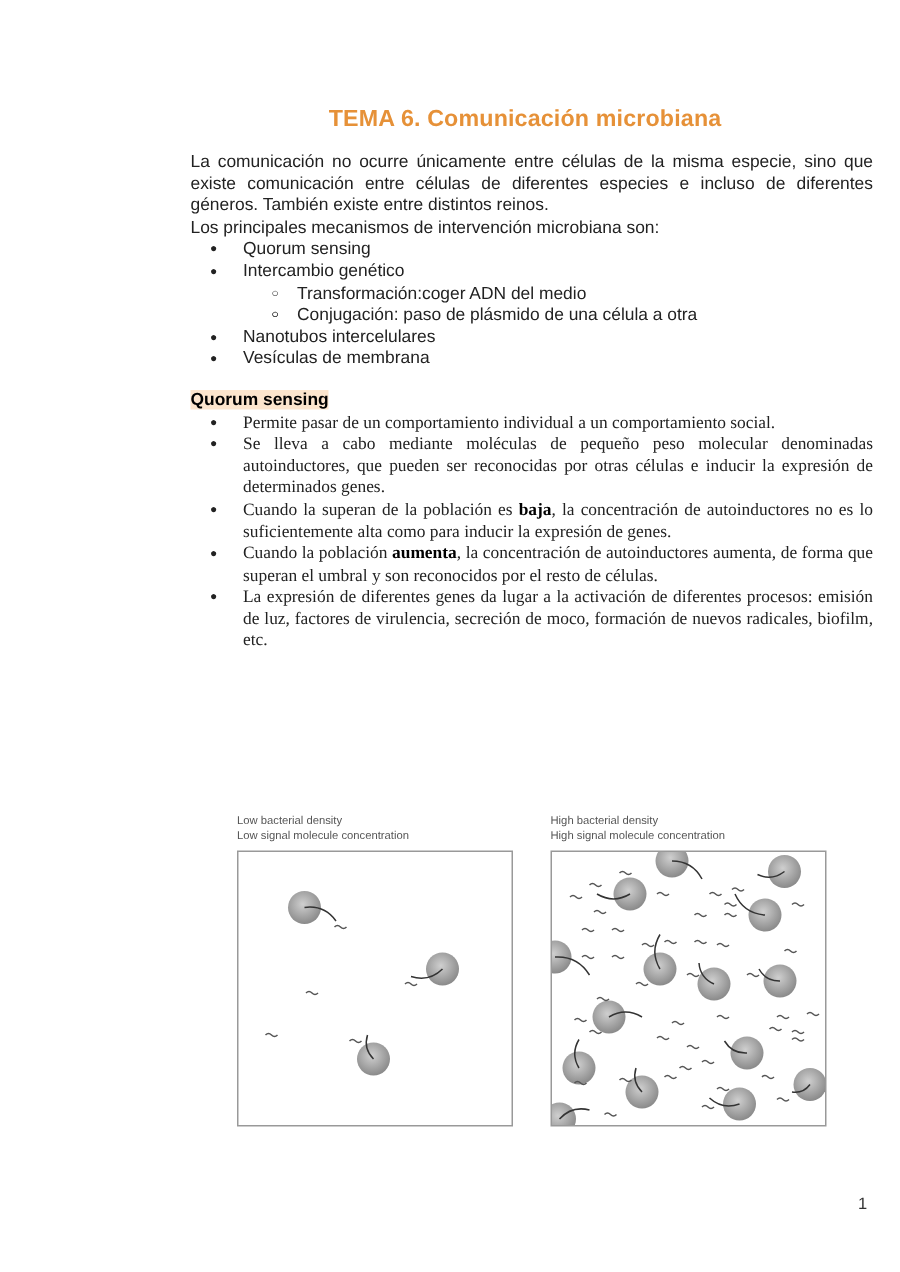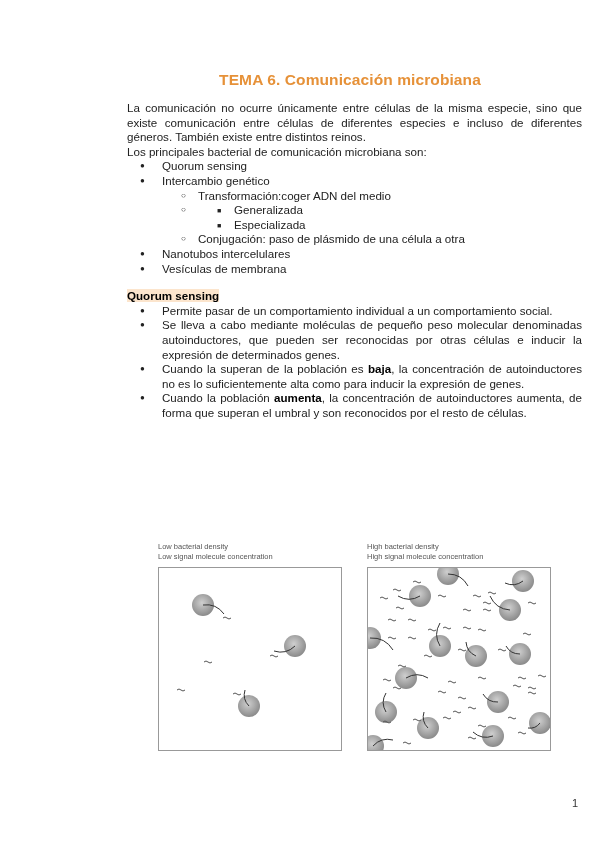--- a/index.html
+++ b/index.html
@@ -13,64 +13,61 @@
   ul { margin:0; padding:0; list-style:none; }
   li { position:relative; }
   .l1 > li { padding-left:35px; }
   .l1 > li::before { content:"\25CF"; position:absolute; left:13px; top:0; font-size:8px; }
   .l2 > li { padding-left:71px; margin-left:-35px; }
   .l2 > li::before { content:"\25CB"; position:absolute; left:54px; top:0; font-size:8px; }
   .l3 > li { padding-left:107px; margin-left:-71px; }
   .l3 > li::before { content:"\25A0"; position:absolute; left:90px; top:1px; font-size:7px; }
   .section-head { margin-top:13px; }
   .hl { background:#fce5cd; font-weight:bold; color:#000; }
-  .qs > li { text-align:justify; }
+  .qs > li { text-align:justify;font-family:Liberation Serif, serif; }
   b { color:#000; }
   .figs { position:absolute; top:542px; left:102px; width:410px; height:230px; }
   .panel { position:absolute; top:0; width:186px; }
   .panel .cap { text-align:left; font-size:7.5px; line-height:9.5px; color:#555; }
   .panel .box { position:relative; margin-top:6px; width:182px; height:182px; border:1px solid #999; background:#fff; overflow:hidden; }
   .left { left:2px; }
   .right { left:211px; }
   .pagenum { position:absolute; left:518px; top:797px; font-size:11px; color:#333; }
   svg { position:absolute; left:0; top:0; }
 </style>
 </head>
 <body>
 
 <div class="page">
   <div class="title">TEMA 6. Comunicación microbiana</div>
 
   <div class="body">
     <p class="p">La comunicación no ocurre únicamente entre células de la misma especie, sino que existe comunicación entre células de diferentes especies e incluso de diferentes géneros. También existe entre distintos reinos.</p>
-    <p class="p">Los principales bacterial de comunicación microbiana son:</p>
+    <p class="p">Los principales mecanismos de intervención microbiana son:</p>
     <ul class="l1">
       <li><span>Quorum sensing</span></li>
       <li><span>Intercambio genético</span>
         <ul class="l2">
           <li><span>Transformación:coger ADN del medio</span></li>
           <li>
-            <ul class="l3">
-              <li><span>Generalizada</span></li>
-              <li><span>Especializada</span></li>
-            </ul>
           </li>
           <li><span>Conjugación: paso de plásmido de una célula a otra</span></li>
         </ul>
       </li>
       <li><span>Nanotubos intercelulares</span></li>
       <li><span>Vesículas de membrana</span></li>
     </ul>
 
     <div class="section-head"><span class="hl">Quorum sensing</span></div>
     <ul class="l1 qs">
       <li><span>Permite pasar de un comportamiento individual a un comportamiento social.</span></li>
       <li><span>Se lleva a cabo mediante moléculas de pequeño peso molecular denominadas autoinductores, que pueden ser reconocidas por otras células e inducir la expresión de determinados genes.</span></li>
       <li><span>Cuando la superan de la población es </span><b>baja</b><span>, la concentración de autoinductores no es lo suficientemente alta como para inducir la expresión de genes.</span></li>
       <li><span>Cuando la población </span><b>aumenta</b><span>, la concentración de autoinductores aumenta, de forma que superan el umbral y son reconocidos por el resto de células.</span></li>
+      <li><span>La expresión de diferentes genes da lugar a la activación de diferentes procesos: emisión de luz, factores de virulencia, secreción de moco, formación de nuevos radicales, biofilm, etc.</span></li>
     </ul>
   </div>
 
   <div class="figs">
     <div class="panel left">
       <div class="cap">
         <div>Low bacterial density</div>
         <div>Low signal molecule concentration</div>
       </div>
       <div class="box">

